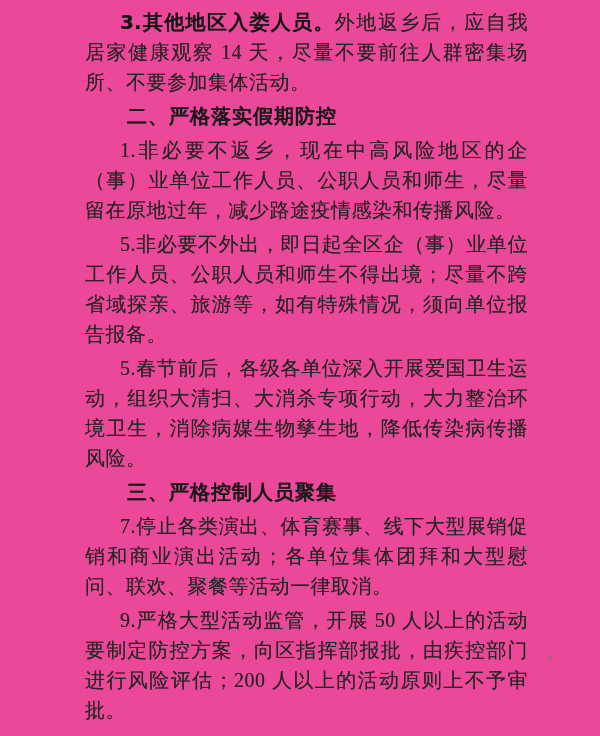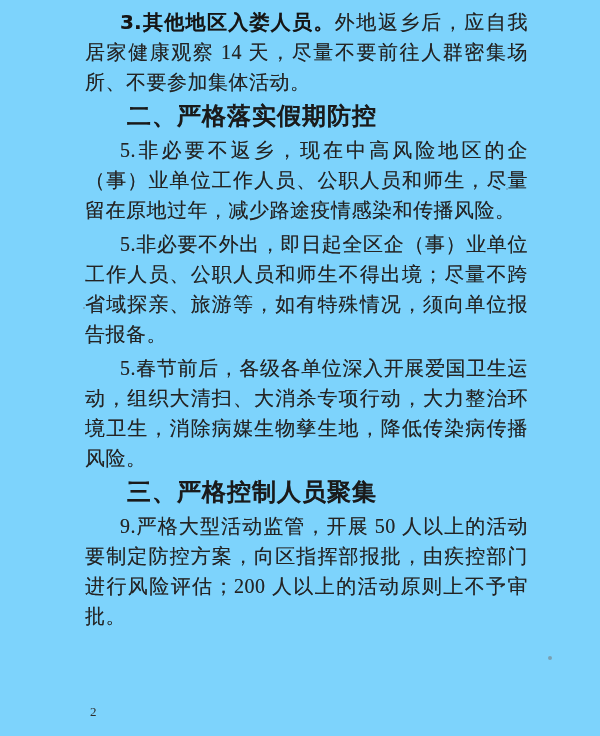--- a/index.html
+++ b/index.html
@@ -4,21 +4,21 @@
 <style>
   html, body {
     margin: 0;
     padding: 0;
     background: #ffffff;
   }
   .page {
     position: relative;
     width: 600px;
     height: 736px;
-    background: #7dd3fc;
+    background: #ec4899;
     box-sizing: border-box;
     padding: 7px 72px 0 85px;
     overflow: hidden;
     font-family: "Liberation Serif", "DejaVu Serif", serif;
     color: #242424;
   }
   .para {
     font-size: 20px;
     line-height: 30px;
     margin: 0 0 4px 0;
@@ -28,21 +28,21 @@
     text-shadow: 0 0 0.5px rgba(40,40,40,0.55);
   }
   .para .lead {
     font-family: "DejaVu Sans", "Liberation Sans", sans-serif;
     font-weight: bold;
     color: #151515;
     letter-spacing: 0.2px;
   }
   .hd {
     font-family: "DejaVu Sans", "Liberation Sans", sans-serif;
-    font-size: 24px;
+    font-size: 20px;
     font-weight: bold;
     line-height: 30px;
     margin: 1px 0 4px 0;
     padding-left: 42px;
     color: #1a1a1a;
     letter-spacing: 1px;
     text-shadow: 0 0 0.5px rgba(20,20,20,0.5);
   }
   .pagenum {
     position: absolute;
@@ -65,28 +65,29 @@
 </style>
 </head>
 <body>
 
 <div class="page">
 
   <p class="para"><span class="lead">3.其他地区入娄人员。</span><span>外地返乡后，应自我居家健康观察 14 天，尽量不要前往人群密集场所、不要参加集体活动。</span></p>
 
   <div class="hd">二、严格落实假期防控</div>
 
-  <p class="para">5.非必要不返乡，现在中高风险地区的企（事）业单位工作人员、公职人员和师生，尽量留在原地过年，减少路途疫情感染和传播风险。</p>
+  <p class="para">1.非必要不返乡，现在中高风险地区的企（事）业单位工作人员、公职人员和师生，尽量留在原地过年，减少路途疫情感染和传播风险。</p>
 
   <p class="para">5.非必要不外出，即日起全区企（事）业单位工作人员、公职人员和师生不得出境；尽量不跨省域探亲、旅游等，如有特殊情况，须向单位报告报备。</p>
 
   <p class="para">5.春节前后，各级各单位深入开展爱国卫生运动，组织大清扫、大消杀专项行动，大力整治环境卫生，消除病媒生物孳生地，降低传染病传播风险。</p>
 
   <div class="hd">三、严格控制人员聚集</div>
 
+  <p class="para">7.停止各类演出、体育赛事、线下大型展销促销和商业演出活动；各单位集体团拜和大型慰问、联欢、聚餐等活动一律取消。</p>
 
 
   <p class="para">9.严格大型活动监管，开展 50 人以上的活动要制定防控方案，向区指挥部报批，由疾控部门进行风险评估；200 人以上的活动原则上不予审批。</p>
 
   <div class="pagenum">2</div>
 
   <div class="speck s1"></div>
   <div class="speck s2"></div>
   <div class="speck s3"></div>
 

